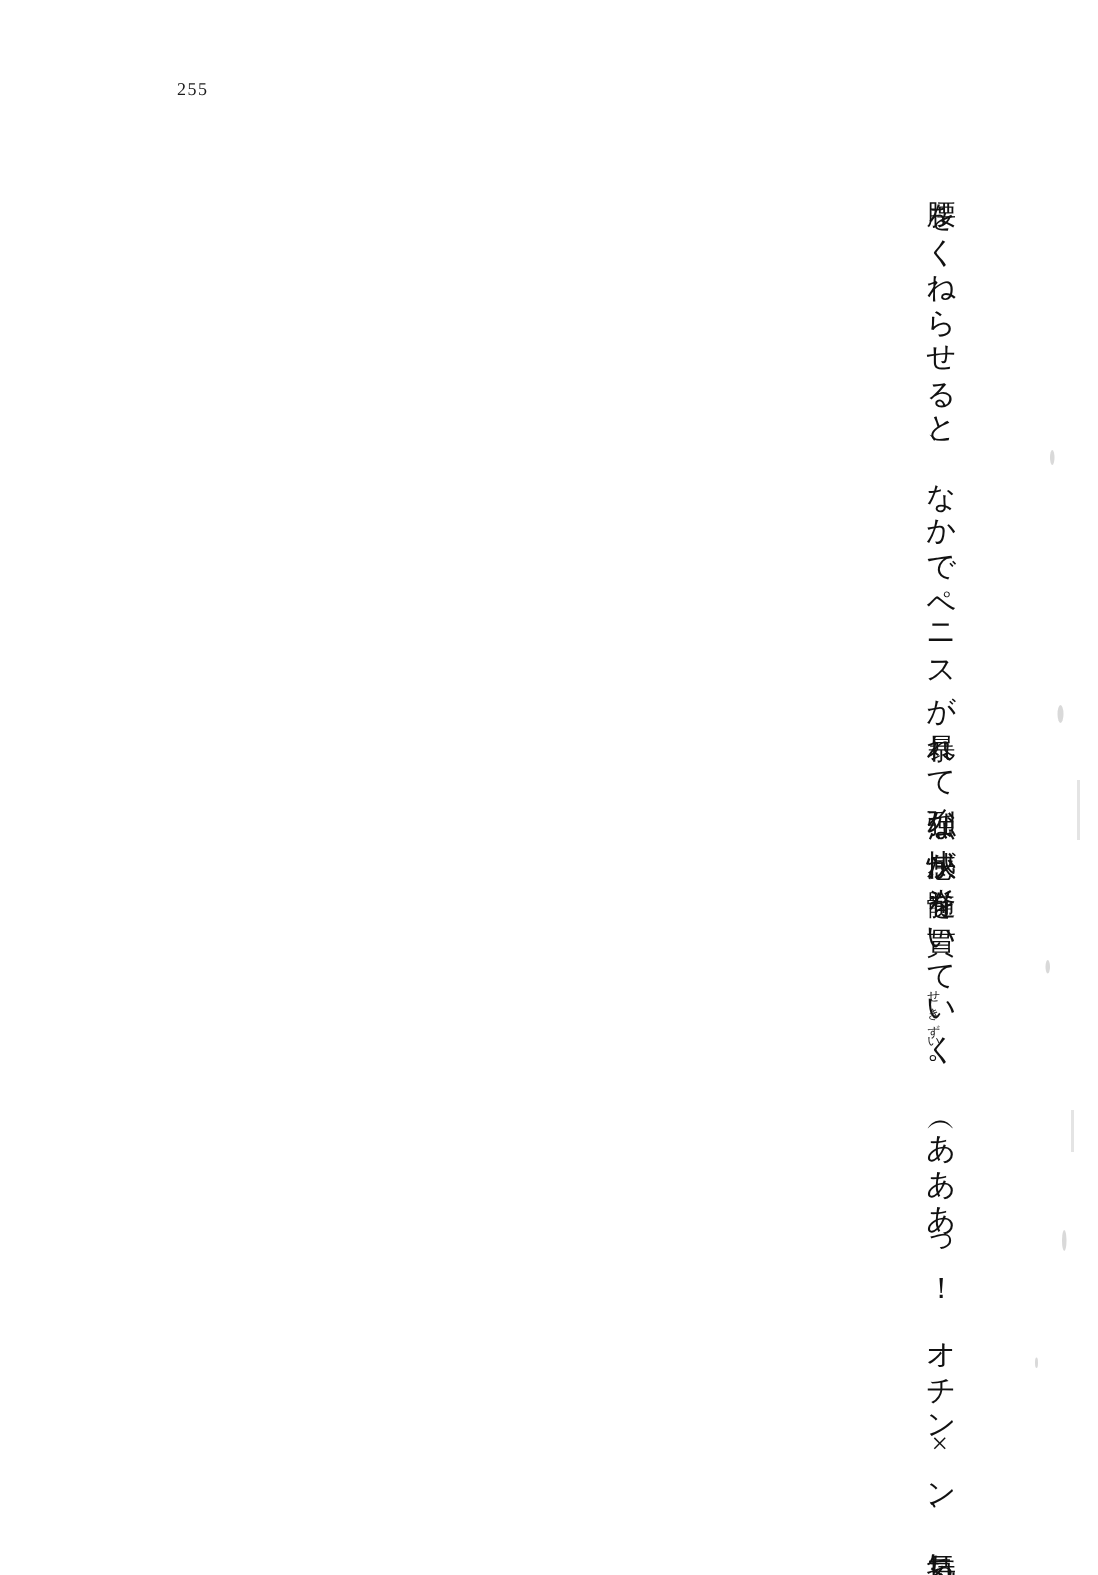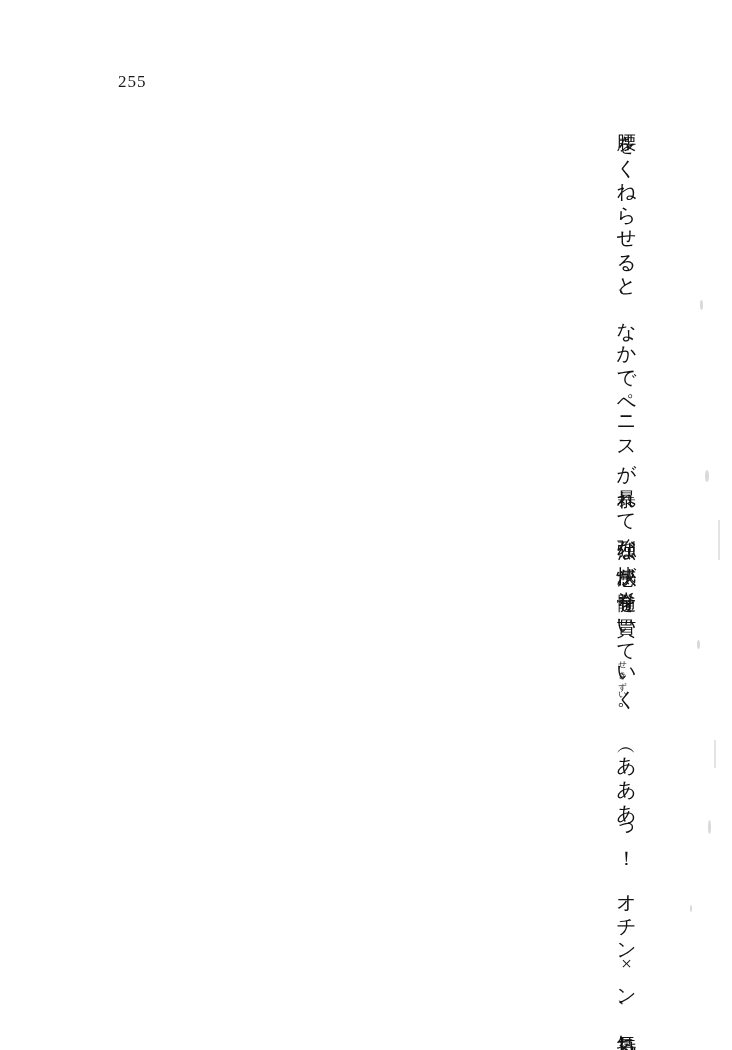--- a/index.html
+++ b/index.html
@@ -18,25 +18,24 @@
     position: relative;
     width: 732px;
     height: 1050px;
     background: #ffffff;
     box-sizing: border-box;
   }
   .page-number {
     position: absolute;
     top: 52px;
     left: 118px;
-    font-size: 17px;
+    font-size: 12px;
     letter-spacing: 1px;
     color: #1a1a1a;
     font-family: "Liberation Serif", "DejaVu Serif", serif;
-    margin-top: 20px;
   }
   
   .text-body {
     position: absolute;
     top: 120px;
     right: 96px;
     height: 700px;
     width: 545px;
     display: flex;
     flex-direction: row;

